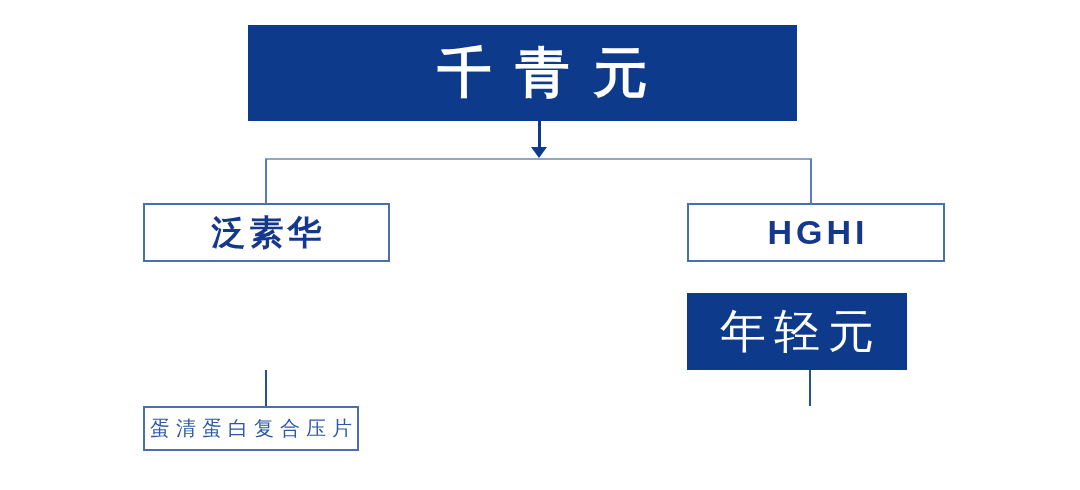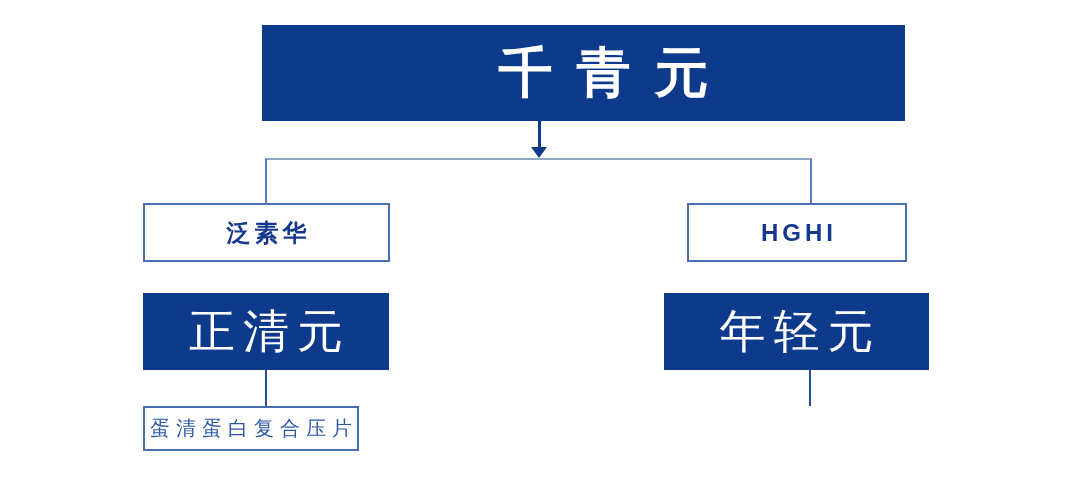--- a/index.html
+++ b/index.html
@@ -33,21 +33,21 @@
   }
   .filled-box {
     background: var(--primary);
     color: #ffffff;
   }
   .outlined-box {
     background: #ffffff;
     border: 2px solid var(--box-border);
   }
   .root-box {
-    left: 262px; top: 25px; width: 643px; height: 96px; padding-left: 40px;
+    left: 248px; top: 25px; width: 549px; height: 96px; padding-left: 40px;
   }
   .root-label {
     font-size: 54px;
     font-weight: bold;
     letter-spacing: 24px;
     text-indent: 24px;
     white-space: nowrap;
   }
   .arrow-stem {
     left: 538px; top: 121px; width: 3px; height: 28px;
@@ -63,32 +63,32 @@
   .bracket-h {
     left: 265px; top: 158px; width: 547px; height: 2px;
     background: var(--bracket-h);
   }
   .bracket-v { width: 2px; height: 44px; top: 159px; background: var(--bracket-v); }
   .bracket-v.left  { left: 265px; }
   .bracket-v.right { left: 810px; }
 
   .company-box { top: 203px; height: 59px; }
   .company-box.left  { left: 143px; width: 247px; }
-  .company-box.right { left: 687px; width: 220px; }
+  .company-box.right { left: 687px; width: 258px; }
   .company-label {
     color: var(--text-blue);
     font-weight: bold;
-    font-size: 24px;
+    font-size: 34px;
     letter-spacing: 4px;
     text-indent: 4px;
     white-space: nowrap;
   }
   .brand-box { top: 293px; height: 77px; }
   .brand-box.left  { left: 143px; width: 246px; }
-  .brand-box.right { left: 664px; width: 265px; }
+  .brand-box.right { left: 687px; width: 220px; }
   .brand-label {
     font-size: 46px;
     font-weight: 500;
     letter-spacing: 8px;
     text-indent: 8px;
     white-space: nowrap;
   }
   .sub-connector { width: 2px; height: 36px; top: 370px; background: var(--connector); }
   .sub-connector.left  { left: 265px; }
   .sub-connector.right { left: 809px; }
@@ -117,23 +117,20 @@
   <div class="abs arrow-stem"></div>
   <div class="abs arrow-head"></div>
 
   <div class="abs bracket-h"></div>
   <div class="abs bracket-v left"></div>
   <div class="abs bracket-v right"></div>
 
   <div class="abs flexc outlined-box company-box left">
     <span class="company-label">泛素华</span>
   </div>
-  <div class="abs flexc filled-box brand-box left">
-    <span class="brand-label">正清元</span>
-  </div>
   <div class="abs sub-connector left"></div>
   <div class="abs flexc outlined-box product-box left">
     <span class="product-label">蛋清蛋白复合压片</span>
   </div>
 
   <div class="abs flexc outlined-box company-box right">
     <span class="company-label">HGHI</span>
   </div>
   <div class="abs flexc filled-box brand-box right">
     <span class="brand-label">年轻元</span>

